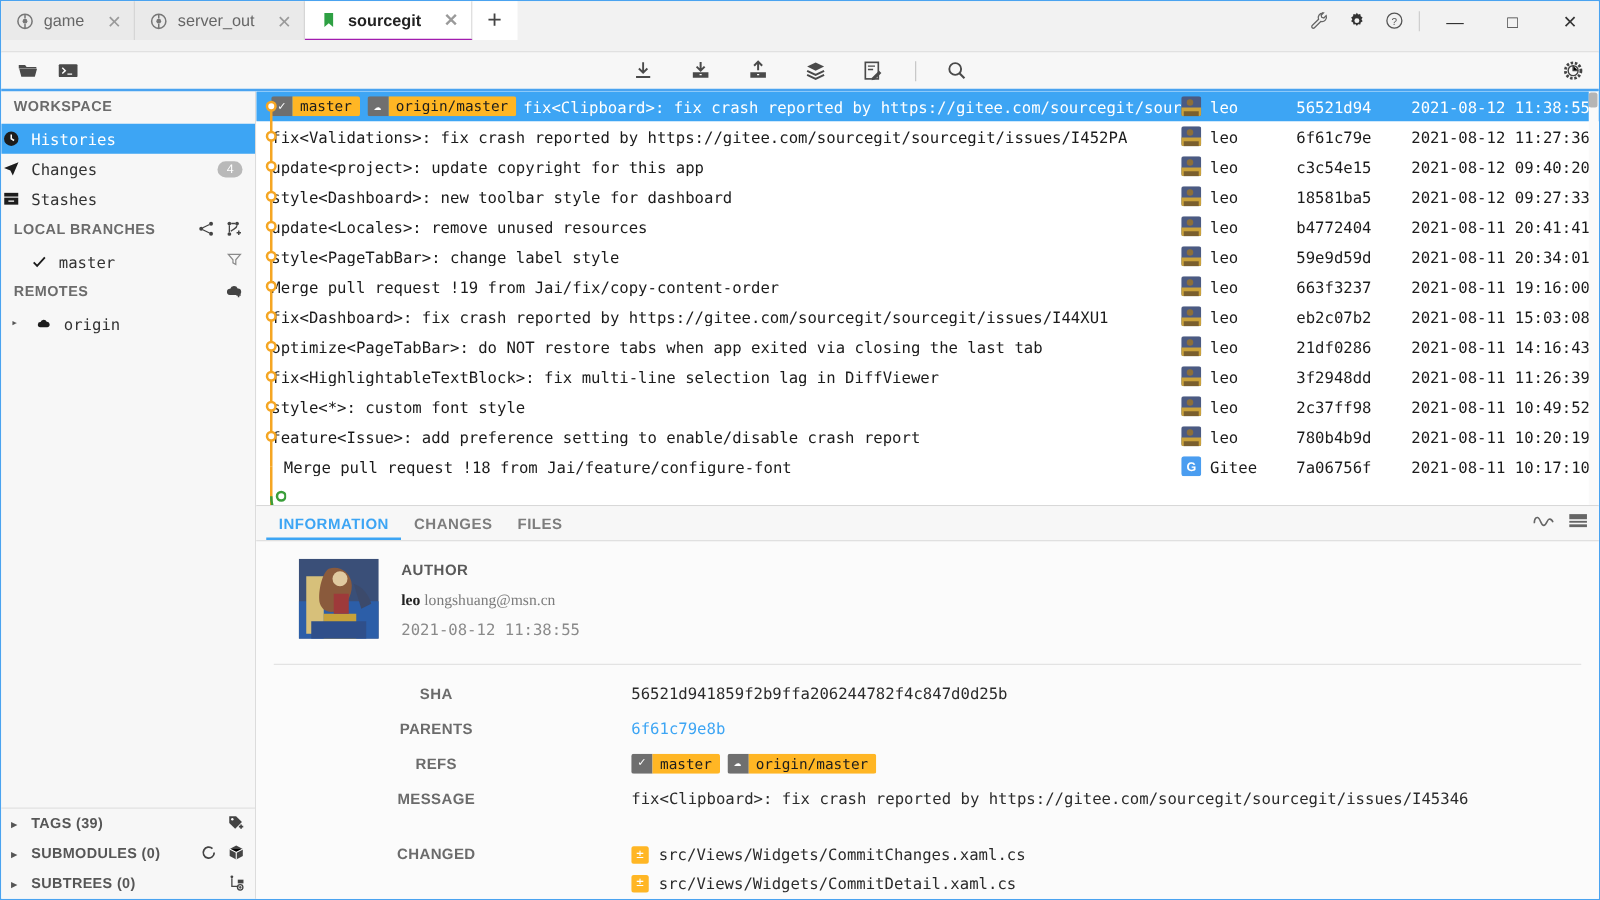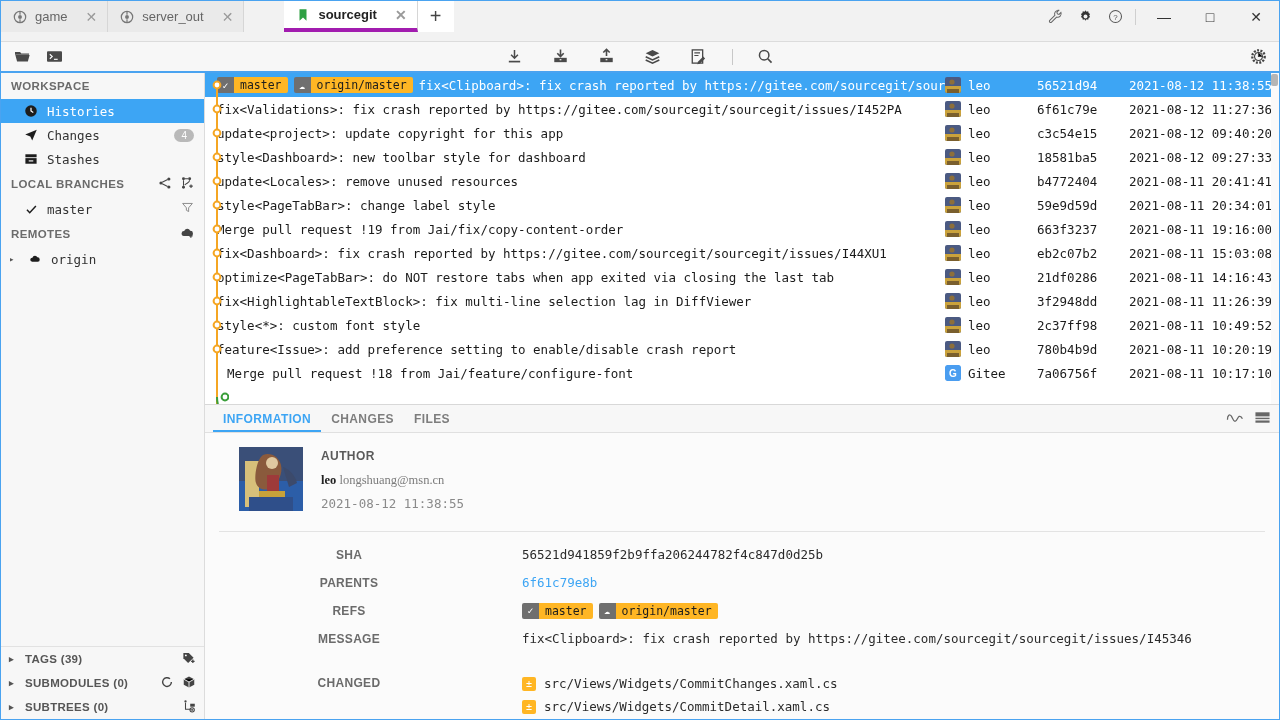--- a/index.html
+++ b/index.html
@@ -29,22 +29,21 @@
   .tab {
     height: 31px; display: flex; align-items: center;
     padding: 0 10px 0 12px; gap: 8px;
     background: #eaeaea;
     border-right: 1px solid #d6d6d6;
     font-size: 13px; color: #666;
     min-width: 96px;
   }
   .tab.active {
     background: #ffffff; color: #222; font-weight: bold;
-    border-bottom: 4px solid #a21caf;
-    margin-left: 40px;
+    border-bottom: 1px solid #a21caf;
   }
   .tab .tlabel { white-space: nowrap; }
   .tab-close {
     font-size: 14px; color: #9a9a9a; line-height: 1;
     margin-left: auto; padding-left: 10px;
   }
   .tab-icon { width: 14px; height: 14px; flex: 0 0 14px; display: block; }
   .newtab {
     width: 36px; height: 31px; display: flex; align-items: center;
     justify-content: center; font-size: 20px; color: #444;
@@ -98,21 +97,21 @@
   .side-top { flex: 1; overflow: hidden; }
   .sec-head {
     height: 26px; display: flex; align-items: center;
     padding: 0 10px; gap: 6px;
     font-size: 11.5px; font-weight: bold; color: #6b6b6b;
     letter-spacing: .4px;
   }
   .sec-head .tools { margin-left: auto; display: flex; align-items: center; gap: 8px; color: #555; }
   .s-item {
     height: 24px; display: flex; align-items: center;
-    padding-left: 22px; gap: 8px;
+    gap: 8px;
     color: #333; font-family: "DejaVu Sans Mono", monospace; font-size: 12.5px;
   }
   .s-item.sel { background: #3da5f4; color: #fff; }
   .s-item .sicon { width: 16px; display: flex; align-items: center; justify-content: center; }
   .s-item .scount {
     margin-left: auto; margin-right: 10px;
     background: #b9b9b9; color: #fff; border-radius: 9px;
     font-size: 10px; padding: 1px 7px; font-family: "Liberation Sans", sans-serif;
   }
   .s-item .sfilter { margin-left: auto; margin-right: 10px; color: #888; }
@@ -204,21 +203,21 @@
 
   .kv { display: flex; padding: 0 0 0 0; margin-top: 6px; }
   .kv .k {
     width: 300px; flex: 0 0 300px; text-align: center; padding-right: 12px;
     font-size: 12px; font-weight: bold; color: #6b6b6b; letter-spacing: .3px;
     line-height: 22px;
   }
   .kv .v {
     flex: 1; min-width: 0; font-family: "DejaVu Sans Mono", monospace;
     font-size: 12.5px; color: #2b2b2b; line-height: 22px;
-    white-space: nowrap; overflow: hidden; margin-left: 17px;
+    white-space: nowrap; overflow: hidden;
   }
   .kv .v.link { color: #3da5f4; }
   .kv .v.refs { display: flex; gap: 6px; align-items: center; }
   .frow { display: flex; align-items: center; gap: 8px; line-height: 23px; }
   .fbadge {
     width: 14px; height: 14px; flex: 0 0 14px; background: #ffb624;
     color: #fff; border-radius: 2px; font-size: 10px;
     display: flex; align-items: center; justify-content: center;
     font-family: "DejaVu Sans Mono", monospace;
   }

